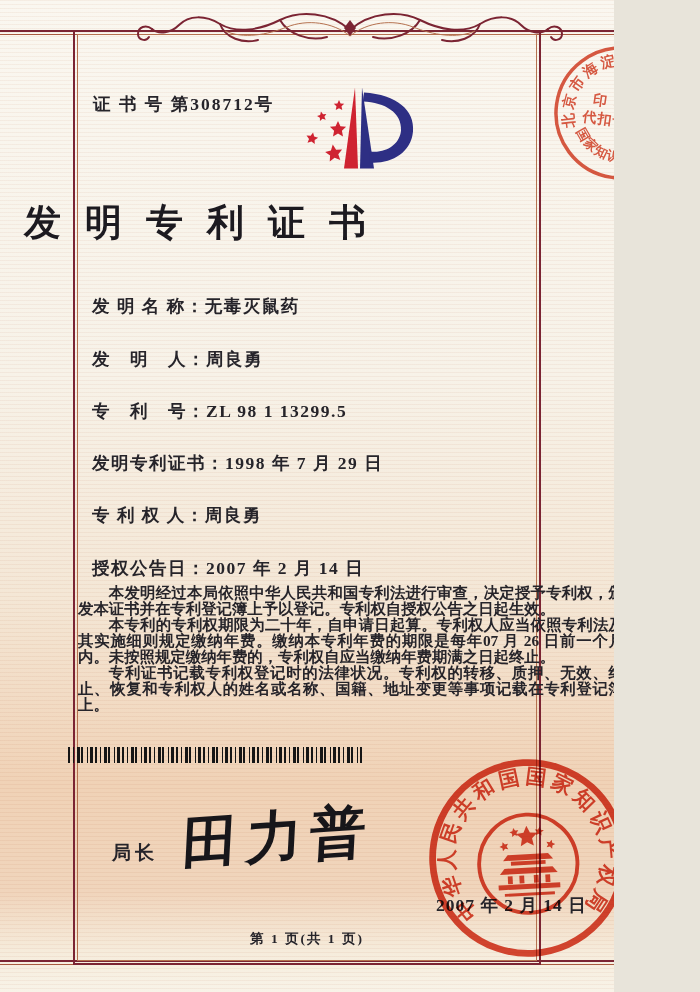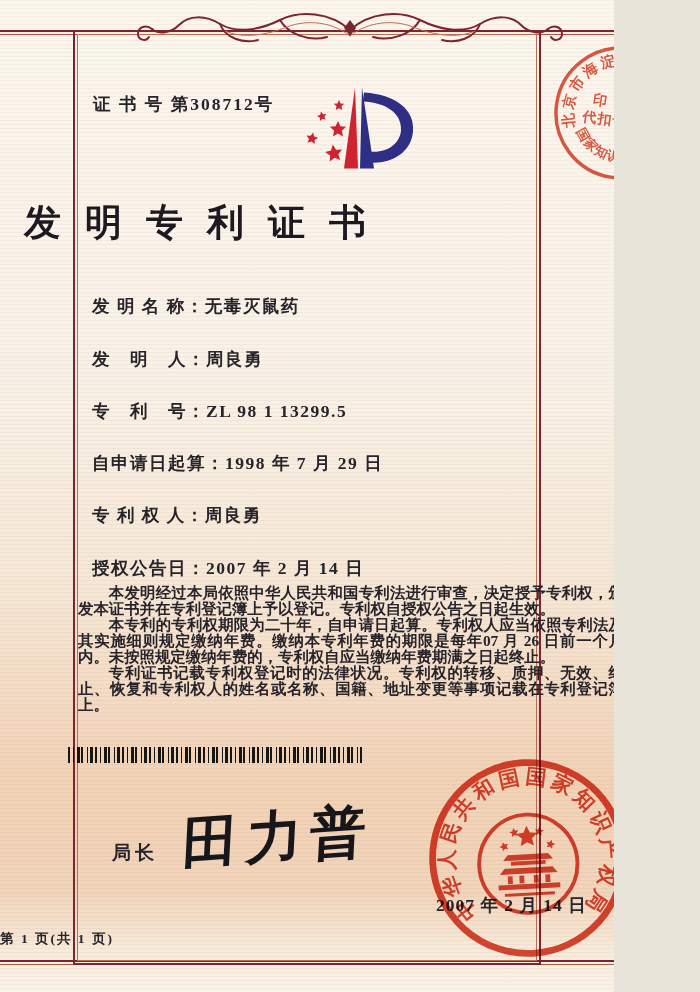--- a/index.html
+++ b/index.html
@@ -38,21 +38,21 @@
   .barcode{position:absolute;left:68px;top:747px;width:294px;height:16px;
     background:repeating-linear-gradient(90deg,#161616 0 2px,transparent 2px 5px,#161616 5px 6px,transparent 6px 9px,#161616 9px 12px,transparent 12px 13px,#161616 13px 15px,transparent 15px 19px,#161616 19px 20px,transparent 20px 22px,#161616 22px 25px,transparent 25px 27px);}
   
   .sig-title{position:absolute;left:112px;top:840px;font-size:19px;font-weight:bold;letter-spacing:4px;text-align:center;}
   .sig-name{position:absolute;left:182px;top:800px;font-size:56px;font-weight:bold;color:#17161a;
     transform:rotate(-4deg) skewX(-7deg);letter-spacing:8px;font-family:"DejaVu Serif","Liberation Serif",serif;}
   
   .seal-date{position:absolute;left:436px;top:893px;font-size:17.5px;font-weight:bold;letter-spacing:1px;}
   .big-seal{position:absolute;left:422px;top:752px;width:212px;height:212px;mix-blend-mode:multiply;opacity:.95;transform:rotate(-3deg);}
   
-  .footer{position:absolute;left:0;right:0;top:930px;font-size:13.5px;font-weight:bold;letter-spacing:2px;}
+  .footer{position:absolute;left:0;right:0;top:930px;text-align:center;font-size:13.5px;font-weight:bold;letter-spacing:2px;}
 </style>
 </head>
 <body>
 
 <div class="page">
 
   <div class="hline t1"></div>
   <div class="hline t2"></div>
   <div class="hline b1"></div>
   <div class="hline b2"></div>
@@ -108,21 +108,21 @@
     </text>
     <text x="75" y="70" text-anchor="middle" font-size="14" fill="#d94f38" font-weight="bold" letter-spacing="2" style="font-family:'Liberation Serif',serif">印 花 税</text>
     <text x="75" y="88" text-anchor="middle" font-size="14" fill="#d94f38" font-weight="bold" letter-spacing="1" style="font-family:'Liberation Serif',serif">代扣专用章</text>
   </svg>
 
   <h1 class="title">发明专利证书</h1>
 
   <div class="field f1"><span>发　明　人：</span><span>周良勇</span></div>
   <div class="field f0"><span>发 明 名 称：</span><span>无毒灭鼠药</span></div>
   <div class="field f2"><span>专　利　号：</span><span>ZL 98 1 13299.5</span></div>
-  <div class="field f3"><span>自申请日起算：</span><span>1998 年 7 月 29 日</span></div>
+  <div class="field f3"><span>发明专利证书：</span><span>1998 年 7 月 29 日</span></div>
   <div class="field f4"><span>专 利 权 人：</span><span>周良勇</span></div>
   <div class="field f5"><span>授权公告日：</span><span>2007 年 2 月 14 日</span></div>
 
   <div class="body-text">
     <p>本发明经过本局依照中华人民共和国专利法进行审查，决定授予专利权，颁发本证书并在专利登记簿上予以登记。专利权自授权公告之日起生效。</p>
     <p>本专利的专利权期限为二十年，自申请日起算。专利权人应当依照专利法及其实施细则规定缴纳年费。缴纳本专利年费的期限是每年07 月 26 日前一个月内。未按照规定缴纳年费的，专利权自应当缴纳年费期满之日起终止。</p>
     <p>专利证书记载专利权登记时的法律状况。专利权的转移、质押、无效、终止、恢复和专利权人的姓名或名称、国籍、地址变更等事项记载在专利登记簿上。</p>
   </div>
 
   <div class="barcode"></div>

